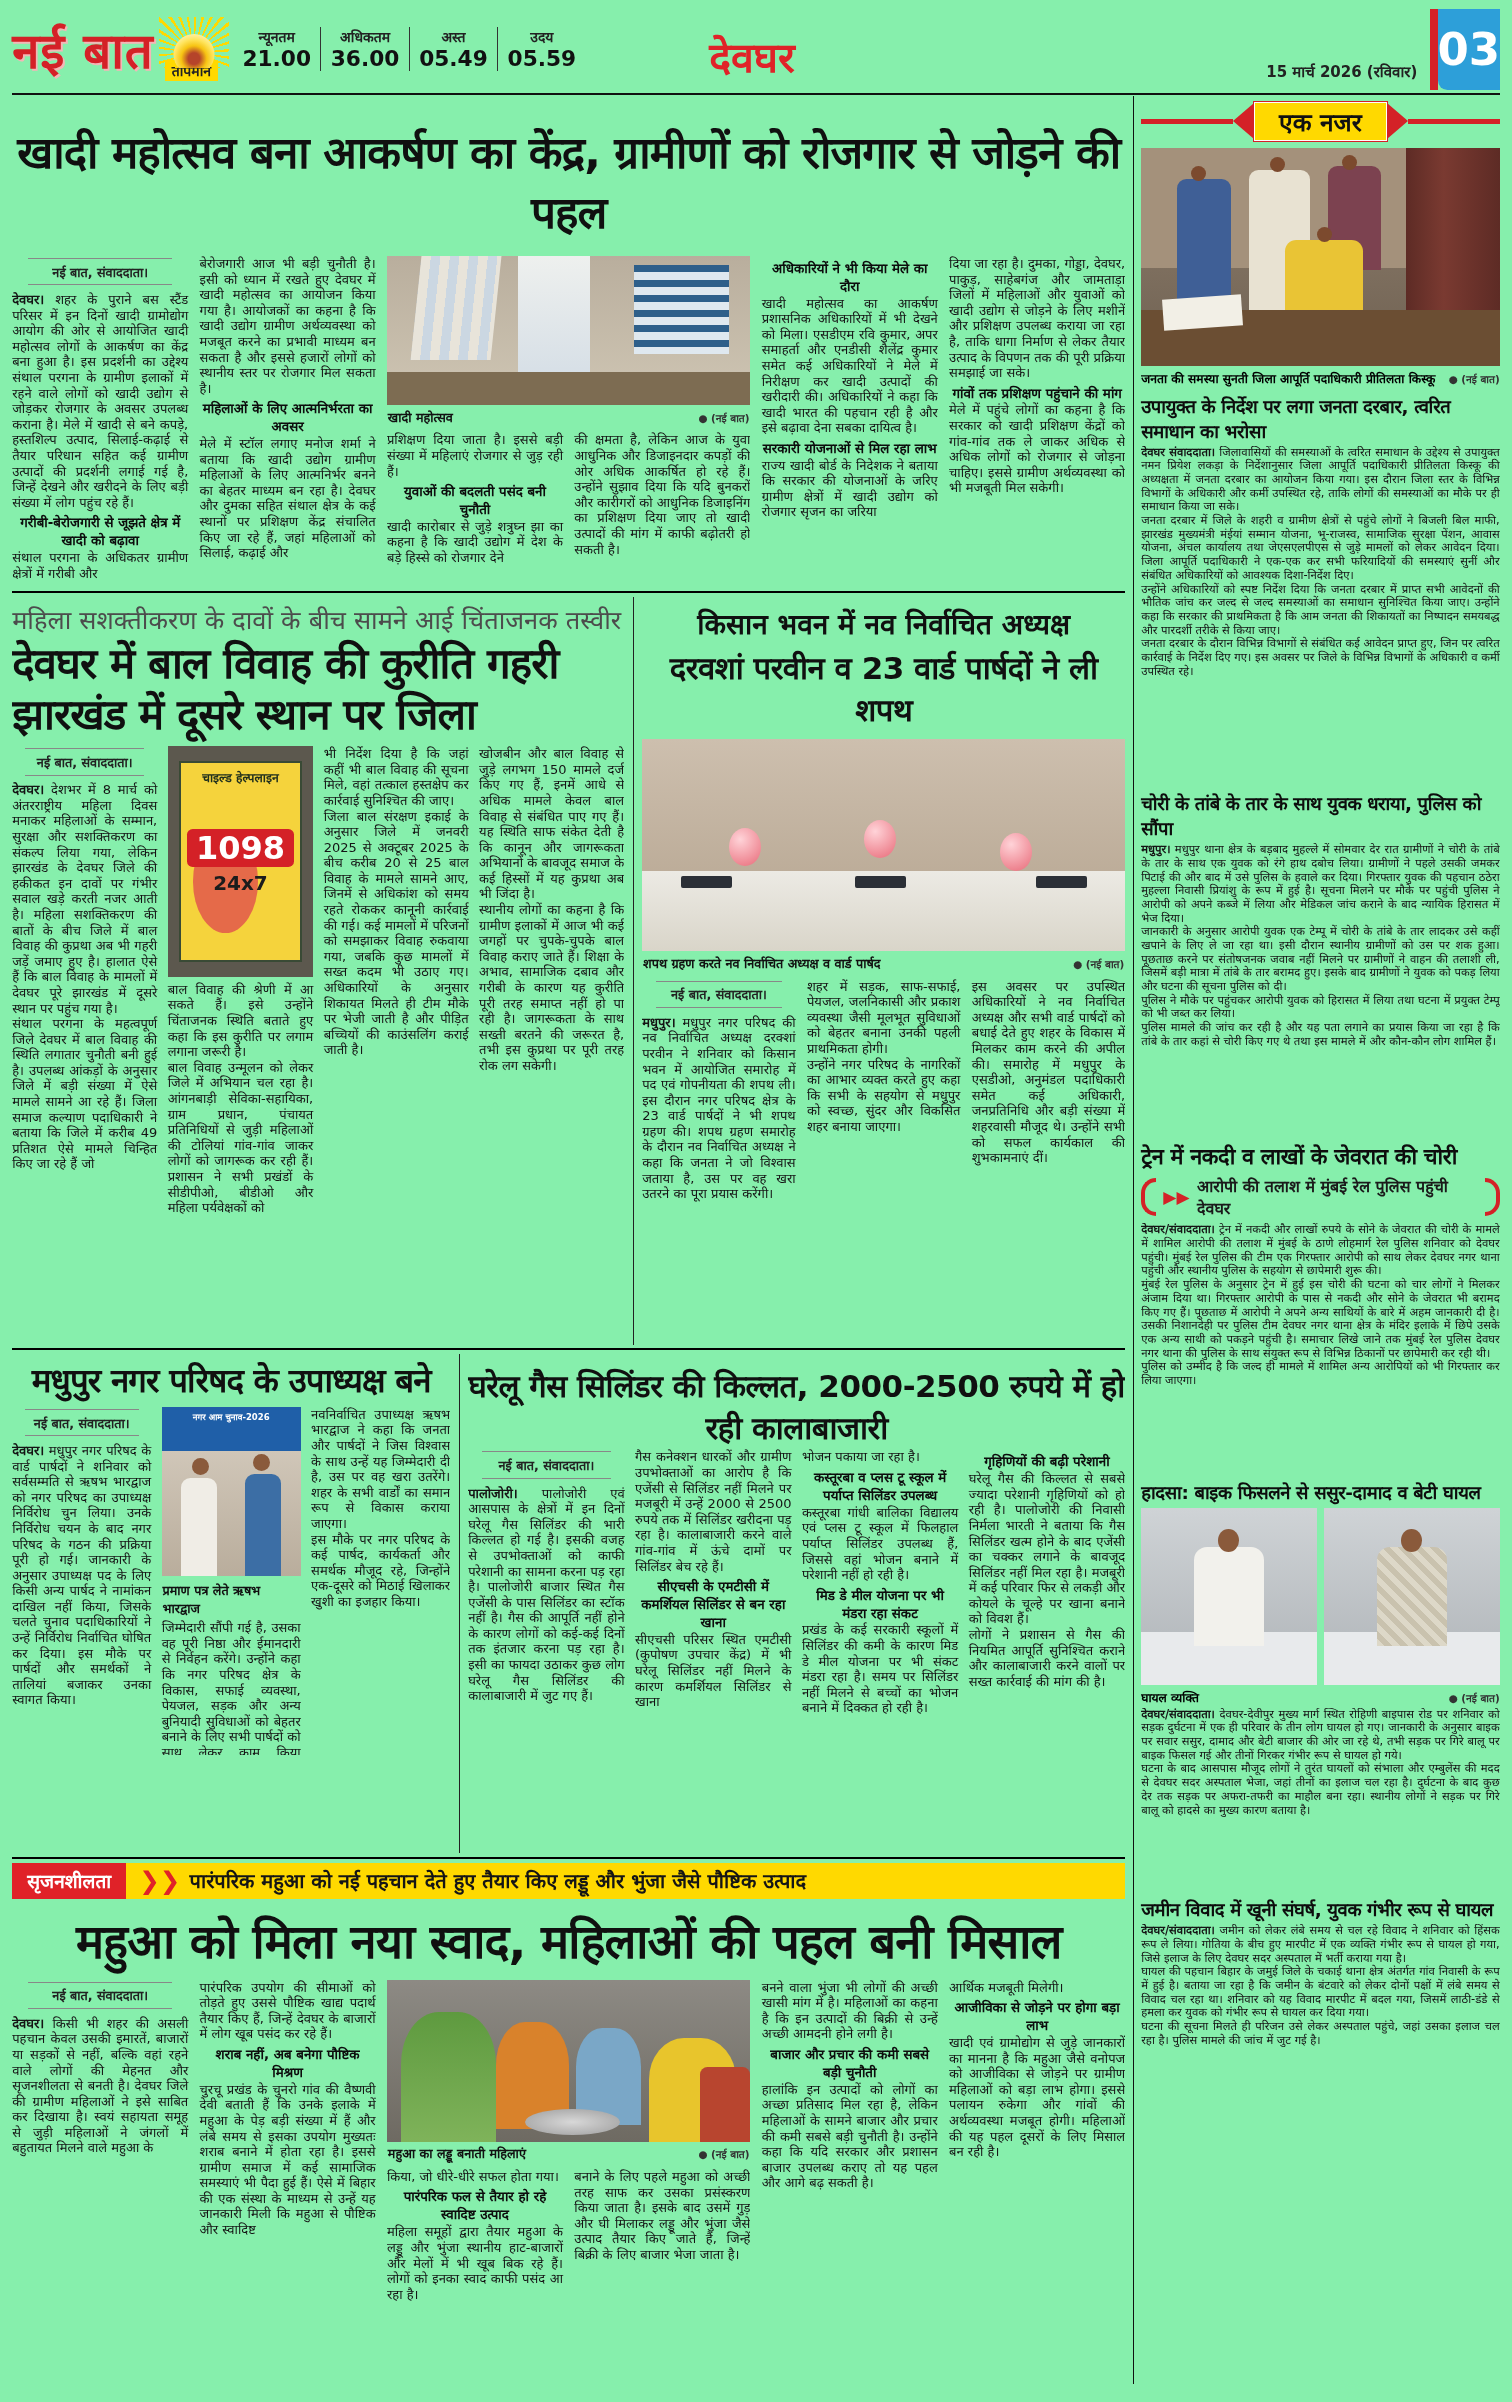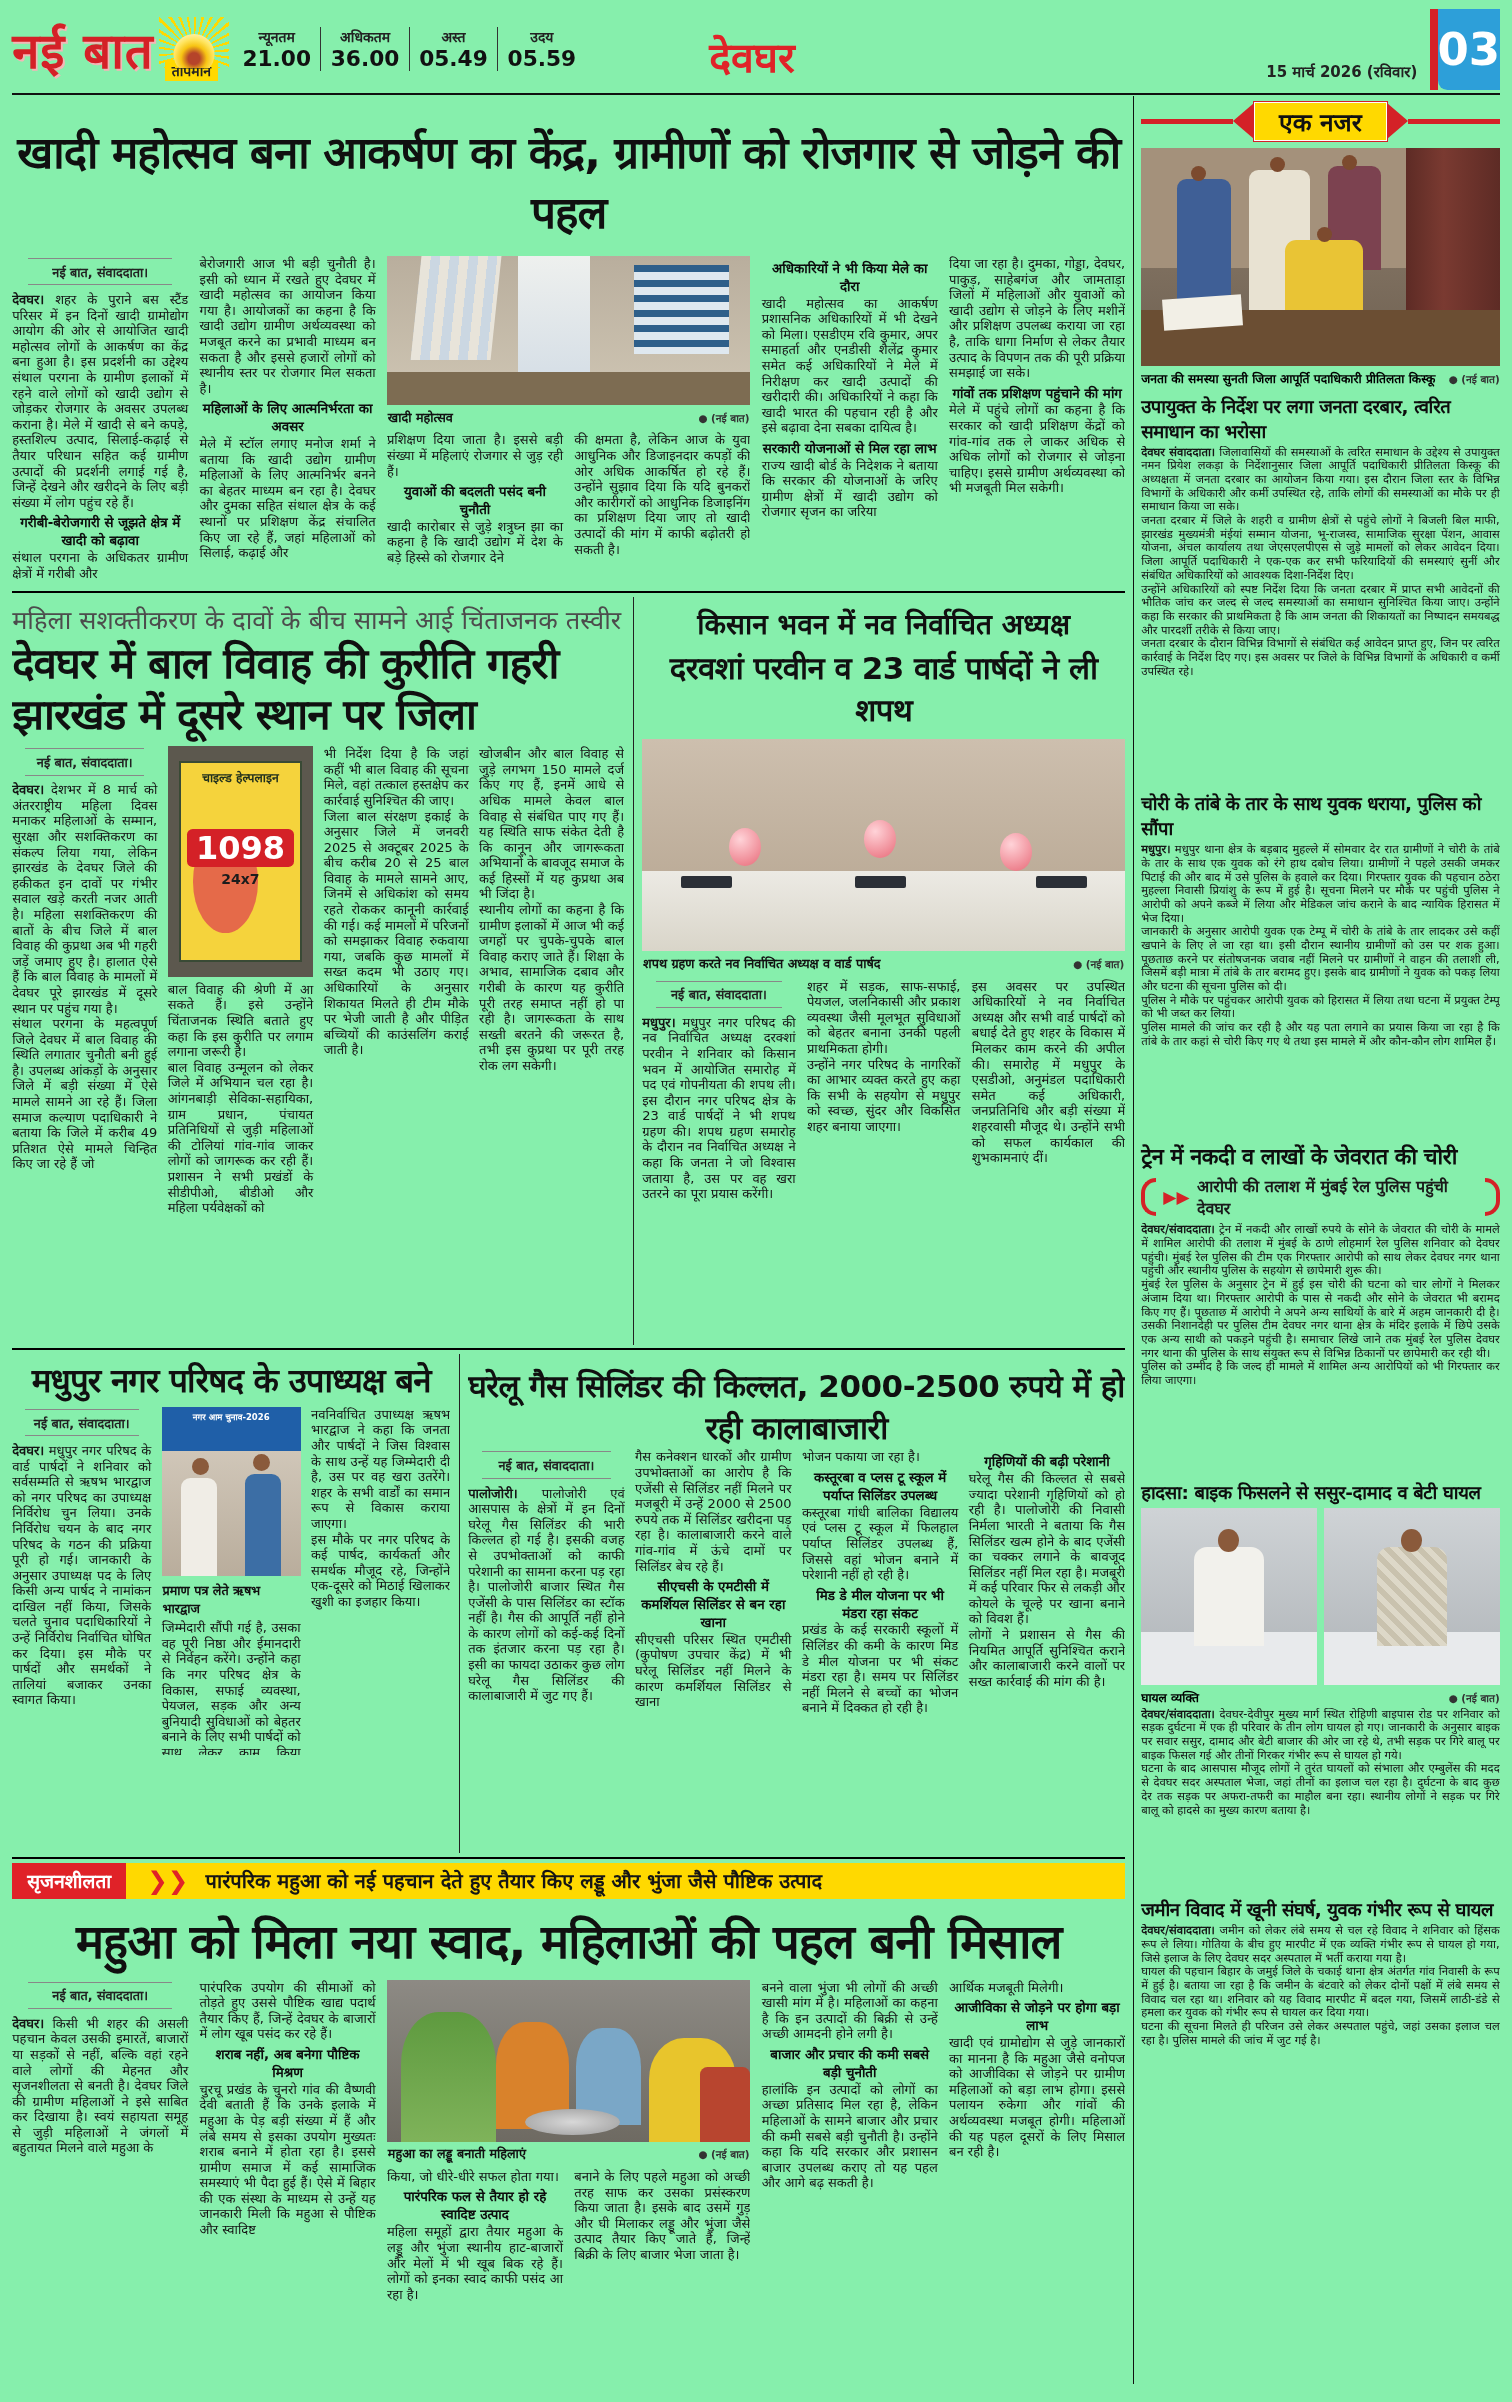--- a/index.html
+++ b/index.html
@@ -60,21 +60,21 @@
   .v-rule { border-left:1.4px solid #222; margin:0 8.5px; }
   .kisan { flex:1; }
   .bv-kicker { font-size:25.4px; font-weight:400; color:#4c4c4c; margin:5.6px 0 1.9px; }
   .bv-h { font-size:42px; line-height:1.22; letter-spacing:-0.9px; }
   .bv-grid { display:grid; grid-template-columns:repeat(4,1fr); gap:10.4px; height:513px; overflow:hidden; margin-top:5.6px; }
   .poster { height:231px; background:#5c584e; padding:15px 11.3px; margin-bottom:4.7px; }
   .poster-in { background:#f5d33c; height:100%; border:2.8px solid #394a35; padding:5.6px; text-align:center; position:relative; overflow:hidden; }
   .poster-blob { position:absolute; left:10%; top:34%; width:55%; height:52%; background:#e2574b; border-radius:50%; opacity:.85; }
   .poster-t1 { font-size:12.2px; font-weight:800; color:#21301d; position:relative; }
   .poster-num { font-size:32px; font-weight:800; color:#fff; background:#d42127; display:inline-block; padding:0 9.4px; margin-top:43px; position:relative; border-radius:5.6px; }
-  .poster-hours { font-size:14px; font-weight:800; color:#1c1c1c; position:relative; margin-top:3.8px; }
+  .poster-hours { font-size:20px; font-weight:800; color:#1c1c1c; position:relative; margin-top:3.8px; }
   .kisan-h1 { font-size:28px; text-align:center; margin-top:7.5px; }
   .kisan-h2 { font-size:31px; text-align:center; margin-top:3.8px; letter-spacing:-0.5px; }
   .kisan-photo { height:212px; margin-top:9.4px; background:linear-gradient(180deg,#cdbfae,#b3a28d); }
   .kp-table { position:absolute; bottom:0; width:100%; height:38%; background:linear-gradient(180deg,#eceae4,#d9d5c9); }
   .balloon { position:absolute; width:32px; height:38px; border-radius:50%; background:radial-gradient(circle at 35% 30%,#ffd3d8,#e86a78); }
   .kp-laptop { position:absolute; width:51px; height:11.3px; background:#2b2f36; bottom:30%; border-radius:1.9px; }
   .kisan-grid { display:grid; grid-template-columns:repeat(3,1fr); gap:11.3px; height:350px; overflow:hidden; margin-top:3.8px; }
 
   
   .low-wrap { display:flex; height:499px; overflow:hidden; }
@@ -84,21 +84,21 @@
   .rsb-grid { display:grid; grid-template-columns:repeat(3,1fr); gap:10.4px; height:348px; overflow:hidden; margin-top:3.8px; }
   .rsb-photo { height:169px; background:linear-gradient(180deg,#d8cfc2,#b9ad9c); margin-bottom:2.8px; }
   .rp-banner { position:absolute; top:0; width:100%; height:26%; background:#1f5fa8; color:#fff; font-size:8.5px; font-weight:700; text-align:center; padding-top:3.8px; }
   .rp-man1 { position:absolute; left:14%; bottom:0; width:26%; height:58%; background:#f0ede6; border-radius:9.4px 9.4px 0 0; }
   .rp-man2 { position:absolute; right:14%; bottom:0; width:26%; height:60%; background:#3c6ea5; border-radius:9.4px 9.4px 0 0; }
   .rp-head { position:absolute; width:17px; height:17px; background:#8a5a3b; border-radius:50%; }
   .gas-h { font-size:31px; text-align:center; margin-top:9.4px; letter-spacing:-0.5px; }
   .gas-grid { display:grid; grid-template-columns:repeat(4,1fr); gap:10.4px; height:403px; overflow:hidden; margin-top:1.9px; }
 
   
-  .kicker-bar { display:flex; align-items:center; background:#ffd900; height:36px; margin-top:3.8px;gap:8px; }
+  .kicker-bar { display:flex; align-items:center; background:#ffd900; height:36px; margin-top:3.8px; }
   .kicker-label { background:#e02228; color:#fff; font-size:19px; font-weight:800; padding:4.7px 15px; height:100%; display:flex; align-items:center; }
   .kicker-chev { color:#e02228; font-size:24.5px; font-weight:800; margin:0 9.4px 0 13px; }
   .kicker-text { font-size:20px; font-weight:800; color:#151515; }
   .mahua-h { font-size:47px; text-align:center; margin:9.4px 0 7.5px; letter-spacing:-0.9px; }
   .mahua-grid { display:grid; grid-template-columns:repeat(6,1fr); gap:11.3px; height:375px; overflow:hidden; }
   .mahua-mid { grid-column:3 / span 2; display:flex; flex-direction:column; }
   .mahua-photo { height:162px; background:linear-gradient(180deg,#8d8a84,#6e6a62); }
   .mh-w1 { position:absolute; left:4%; bottom:0; width:26%; height:80%; background:linear-gradient(180deg,#5e9a3f,#7fb35a); border-radius:40% 40% 0 0; }
   .mh-w2 { position:absolute; left:30%; bottom:8%; width:20%; height:66%; background:#d9822b; border-radius:40% 40% 0 0; }
   .mh-w3 { position:absolute; left:52%; bottom:10%; width:18%; height:60%; background:#7aa7c7; border-radius:40% 40% 0 0; }

